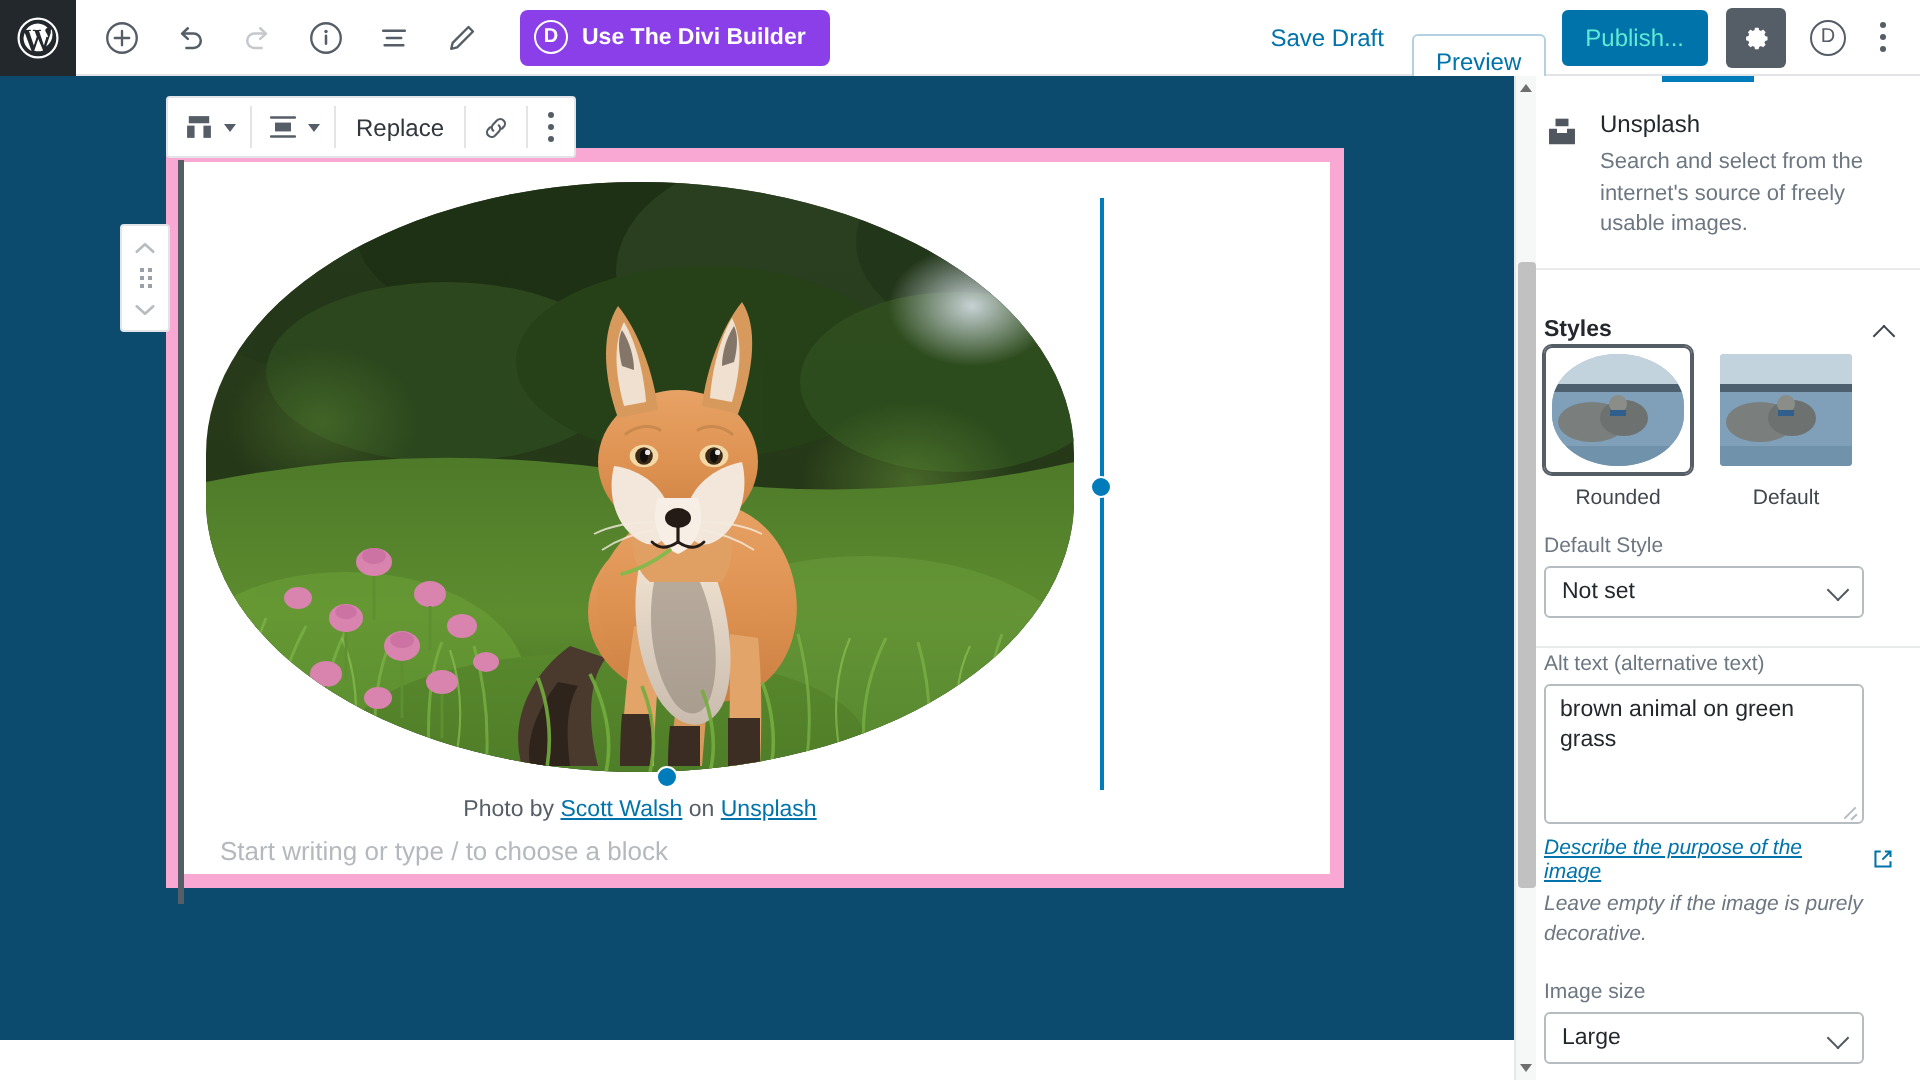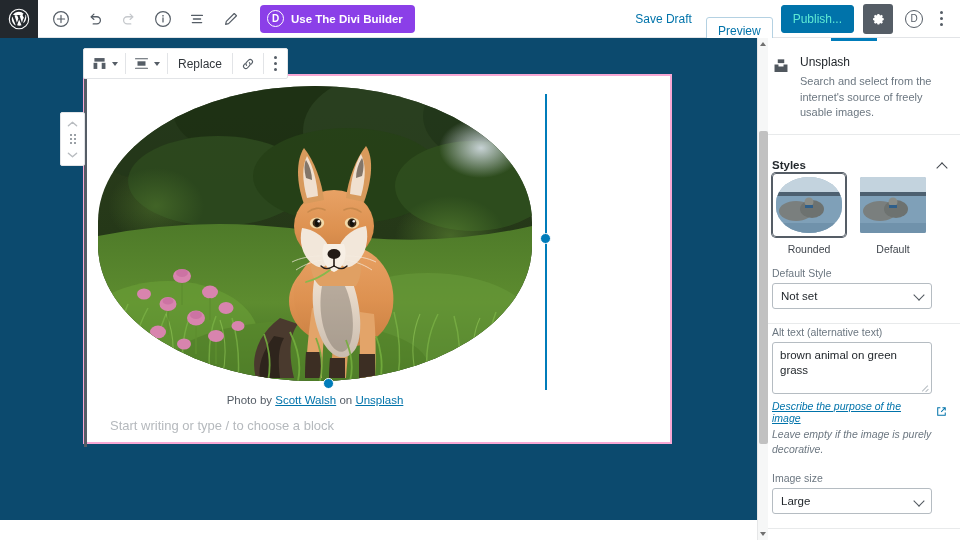--- a/index.html
+++ b/index.html
@@ -125,21 +125,21 @@
   }
   .mover-grip {
     display: grid; grid-template-columns: 2px 2px; gap: 2px;
     cursor: grab; padding: 1px;
   }
   .mover-grip i { width: 2px; height: 2px; background: #9aa0a6; display: block; }
 
   
   .blockframe {
     position: absolute; left: 83px; top: 36px; width: 589px; height: 370px;
-    border: 2px solid #f9a8d4; background: #fff;
+    border: 7px solid #f9a8d4; background: #fff;
   }
   .block-leftbar {
     position: absolute; left: -1px; top: -1px; width: 3px; height: 372px;
     background: #555d66;
   }
   .figure {
     position: absolute; left: 13px; top: 10px; width: 434px; height: 295px;
   }
   .fox-img {
     width: 100%; height: 100%;
@@ -231,21 +231,21 @@
     padding: 0 8px; font-size: 11.5px; color: #23282d; cursor: pointer;
   }
   .sel-chev { width: 9px; height: 9px; position: relative; }
   .sel-chev:before {
     content: ""; position: absolute; left: 1px; top: 0;
     width: 7px; height: 7px;
     border-right: 1.4px solid #50575e; border-bottom: 1.4px solid #50575e;
     transform: rotate(45deg);
   }
   .textarea-box {
-    margin-top: 4px; width: 160px; height: 52px;
+    margin-top: 4px; width: 160px; height: 70px;
     border: 1px solid #b5bcc2; border-radius: 3px; background: #fff;
     padding: 5px 7px; font-size: 11.5px; color: #23282d; position: relative;
     line-height: 1.3; cursor: text;
   }
   .ta-grip {
     position: absolute; right: 2px; bottom: 2px; width: 8px; height: 8px;
   }
   .ta-grip:before, .ta-grip:after {
     content: ""; position: absolute; background: #b5bcc2; height: 1px;
     transform: rotate(-45deg); right: 0;

